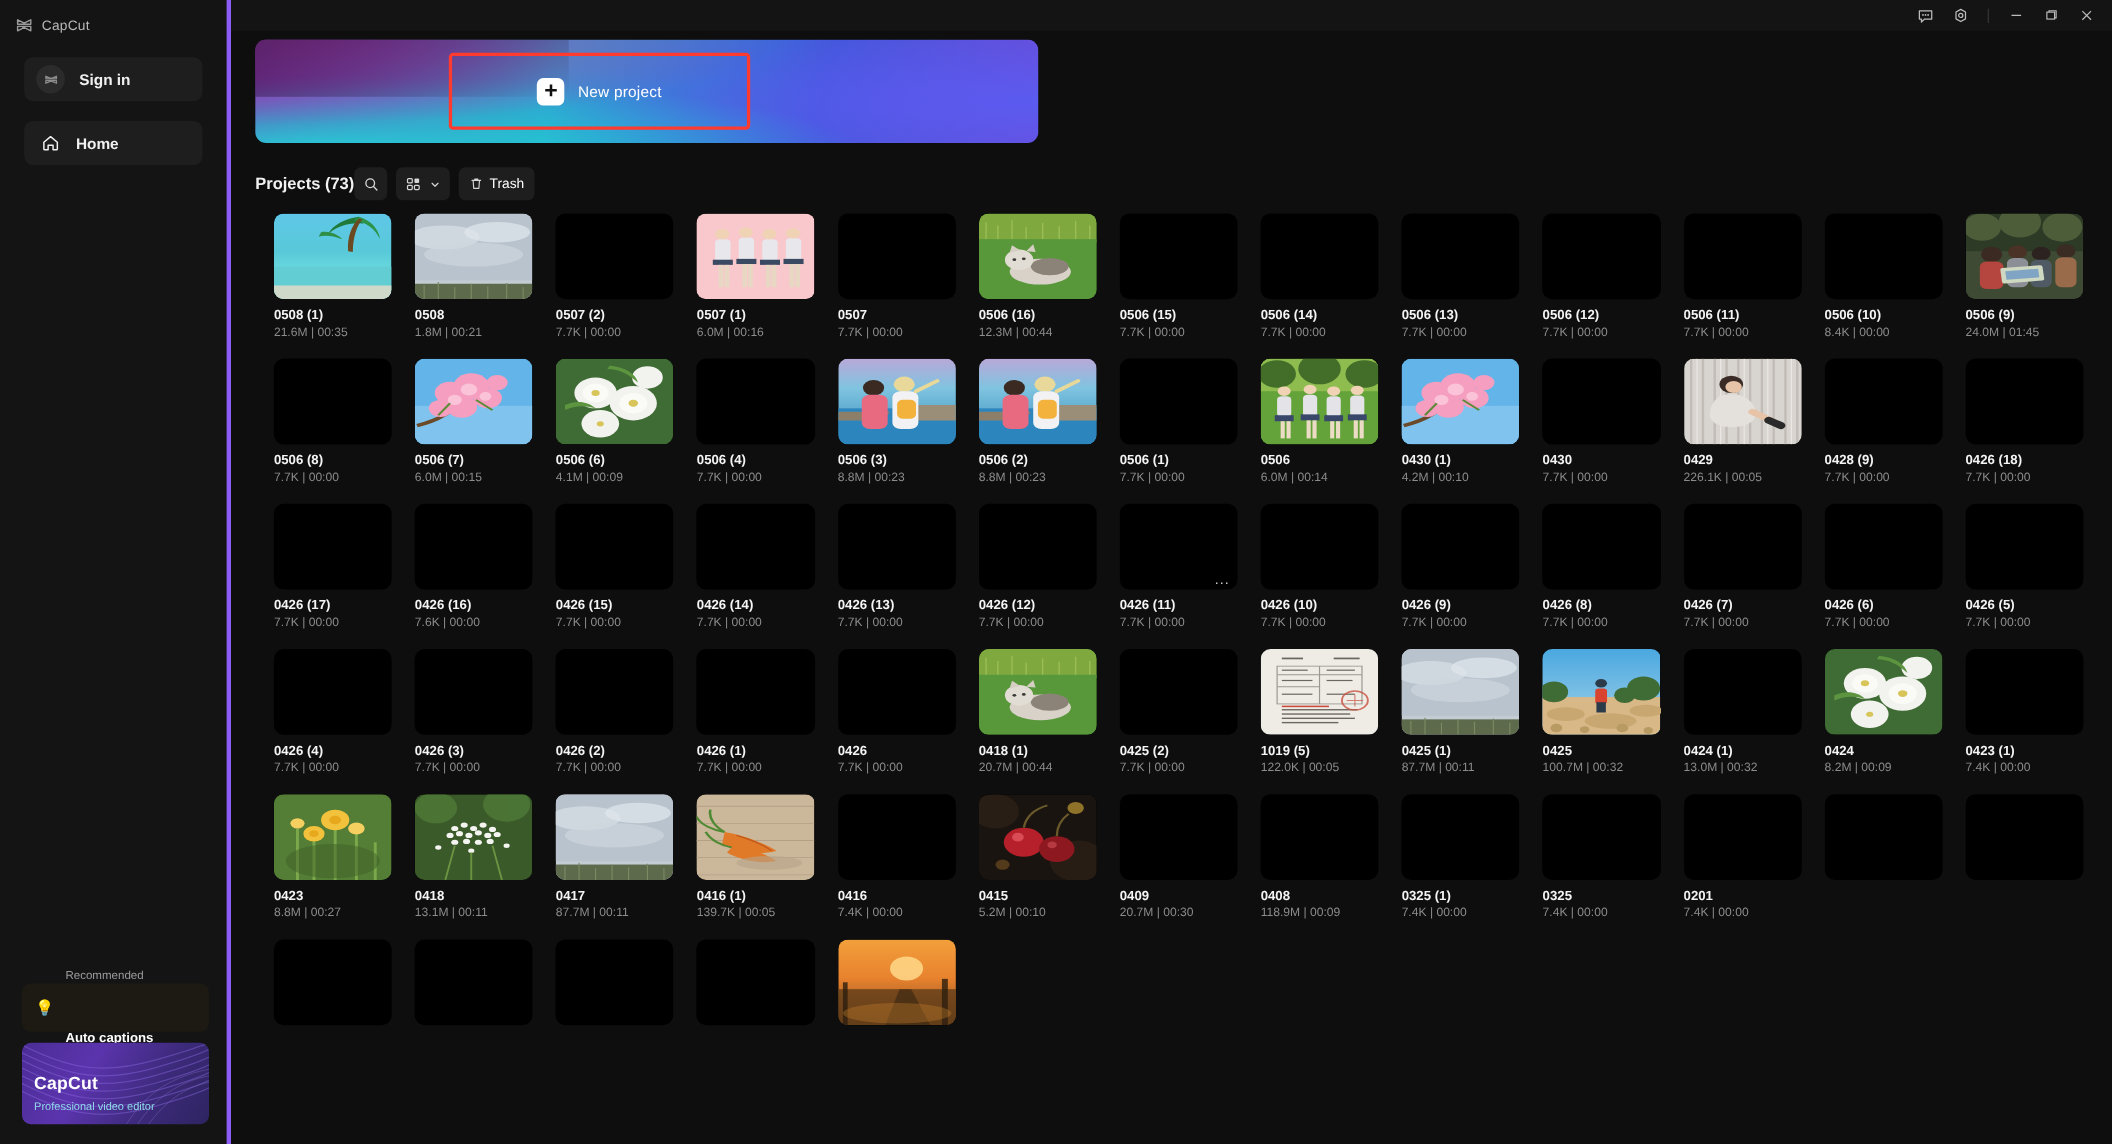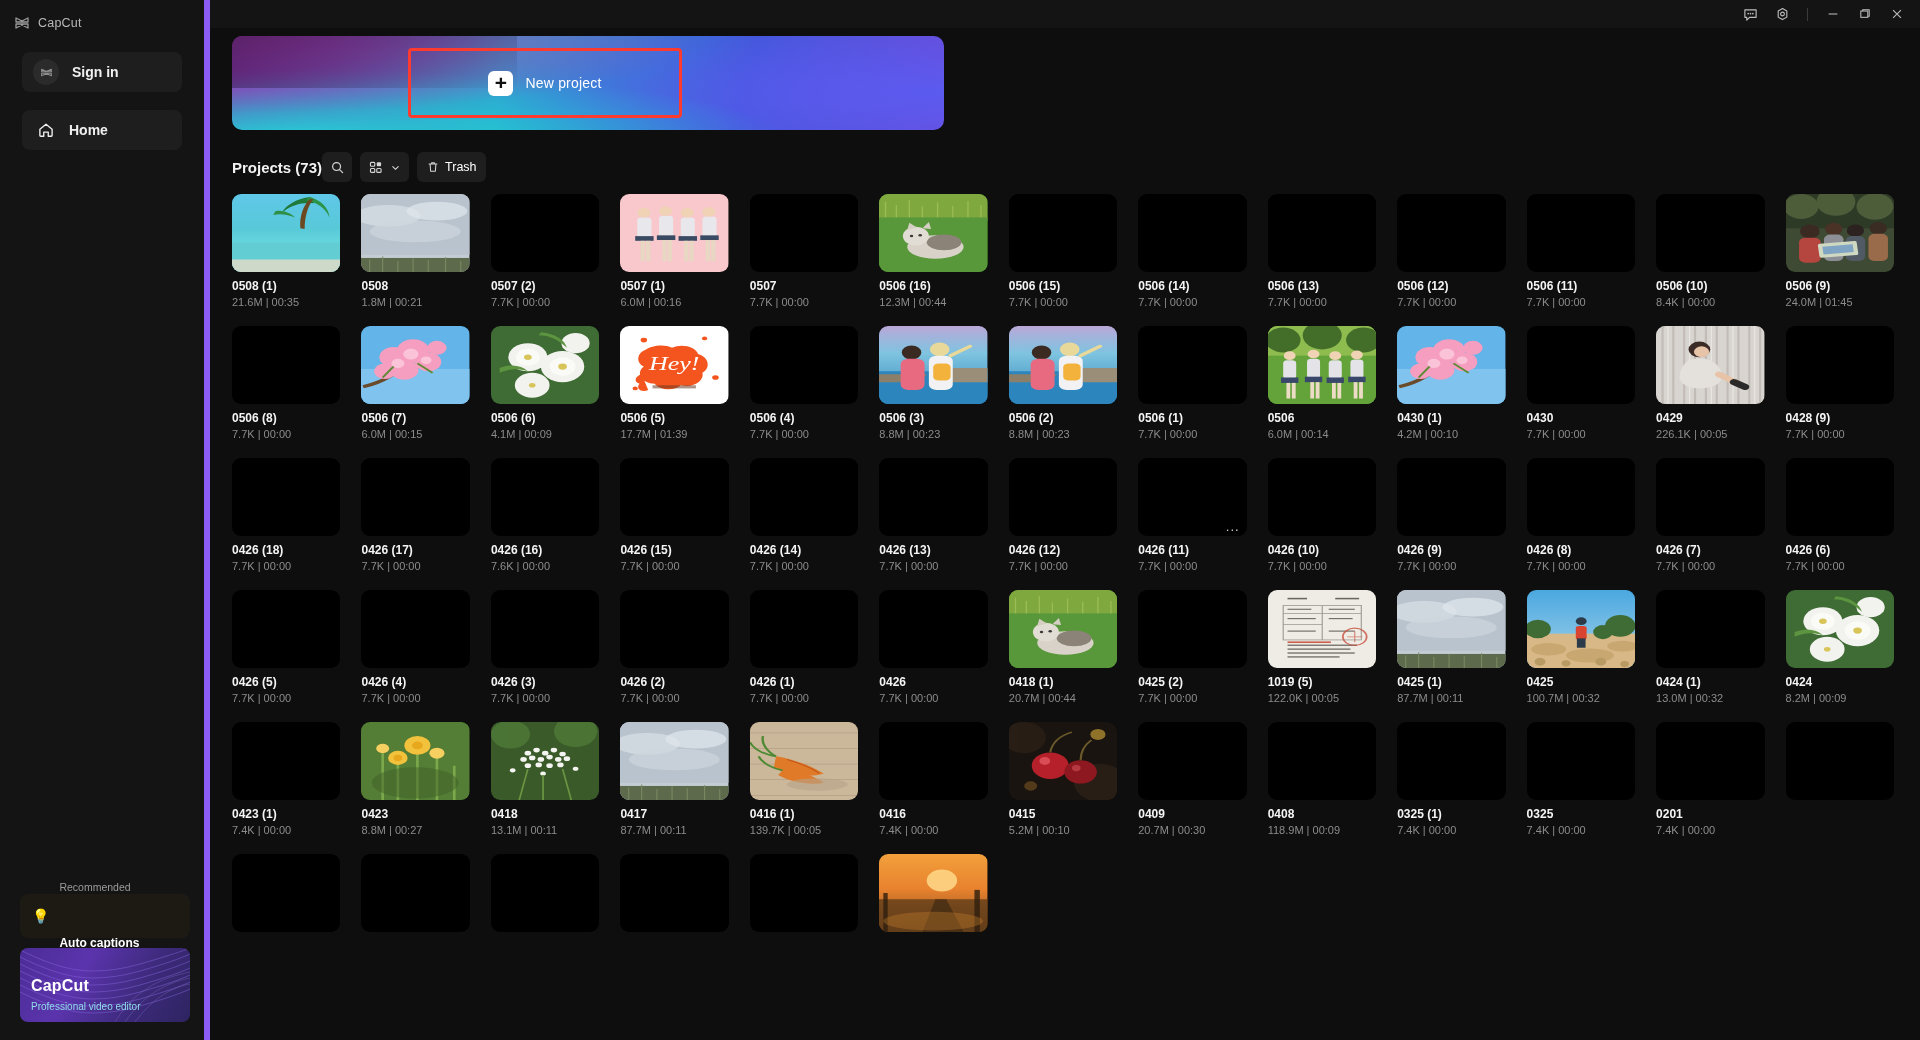--- a/index.html
+++ b/index.html
@@ -10,21 +10,21 @@
     font-family: "Liberation Sans", sans-serif;
     overflow: hidden;
     color: #e8e8e8;
   }
   .app { display: flex; width: 1920px; height: 1040px; position: relative; }
 
   
   .sidebar {
     width: 210px; height: 1040px;
     background: #141414;
-    border-right: 6px solid #8b5cf6;
+    border-right: 4px solid #8b5cf6;
     display: flex; flex-direction: column;
     flex-shrink: 0;
     position: relative;
   }
   .brand {
     display: flex; align-items: center; gap: 8px;
     padding: 12px 0 0 14px;
     height: 34px;
   }
   .brand-name { font-size: 12.5px; color: #b8b8b8; letter-spacing: .2px; }
@@ -133,20 +133,21 @@
   }
   .tool-btn.square { width: 30px; padding: 0; }
   .trash-label { font-size: 12.5px; color: #ffffff; }
 
   
   .grid {
     display: grid;
     grid-template-columns: repeat(13, 1fr);
     column-gap: 21px;
     row-gap: 18px;
+    margin-left: 17px;
   }
   .card { width: 100%; cursor: pointer; }
   .thumb {
     width: 100%; height: 78px; border-radius: 9px;
     background: #000; overflow: hidden; position: relative;
   }
   .thumb-img { width: 100%; height: 100%; display: block; }
   .dots {
     position: absolute; right: 7px; bottom: 5px;
     color: #cfcfcf; font-size: 13px; letter-spacing: 1px; line-height: 8px;
@@ -527,37 +528,20 @@
                   <circle cx="38" cy="76" r="3"></circle>
                 </g>
     <path d="M46 8c14 2 22 10 24 20-8-10-16-16-26-16z" fill="#5d9440"></path>
     <path d="M8 54c10-6 20-4 26 4-10-4-18-3-26 2z" fill="#5d9440"></path>
               </svg>
             </div>
             <div class="card-title">0506 (6)</div>
             <div class="card-meta">4.1M | 00:09</div>
           </div>
           <div class="card">
-            <div class="thumb">
-              <svg class="thumb-img" viewBox="0 0 100 100" preserveAspectRatio="none">
-                <rect width="100" height="100" fill="#ffffff"></rect>
-    <path d="M24 30c-8 4-10 16-2 22-8 8-2 22 10 22 4 8 18 10 24 2 12 4 22-6 20-16 8-6 6-20-4-24-2-10-16-14-24-8-8-6-20-2-24 2z" fill="#f4551e"></path>
-    <path d="M20 62c-6 2-8 10-2 12-4 6 2 12 8 8" fill="#f4551e"></path>
-    <circle cx="22" cy="18" r="3" fill="#f4551e"></circle>
-                <circle cx="78" cy="16" r="2.4" fill="#f4551e"></circle>
-                <circle cx="88" cy="66" r="3" fill="#f4551e"></circle>
-                <circle cx="14" cy="80" r="2.4" fill="#f4551e"></circle>
-    <text x="50" y="56" font-family="serif" font-style="italic" font-size="24" fill="#ffffff" text-anchor="middle">Hey!</text>
-    <rect x="30" y="76" width="40" height="4" fill="#6b3a22" opacity=".55"></rect>
-              </svg>
-            </div>
-            <div class="card-title">0506 (5)</div>
-            <div class="card-meta">17.7M | 01:39</div>
-          </div>
-          <div class="card">
             <div class="thumb"></div>
             <div class="card-title">0506 (4)</div>
             <div class="card-meta">7.7K | 00:00</div>
           </div>
           <div class="card">
             <div class="thumb">
               <svg class="thumb-img" viewBox="0 0 100 100" preserveAspectRatio="none">
                 <defs>
                   <linearGradient id="sf" x1="0" y1="0" x2="0" y2="1">
                     <stop offset="0" stop-color="#b9a8d8"></stop>

